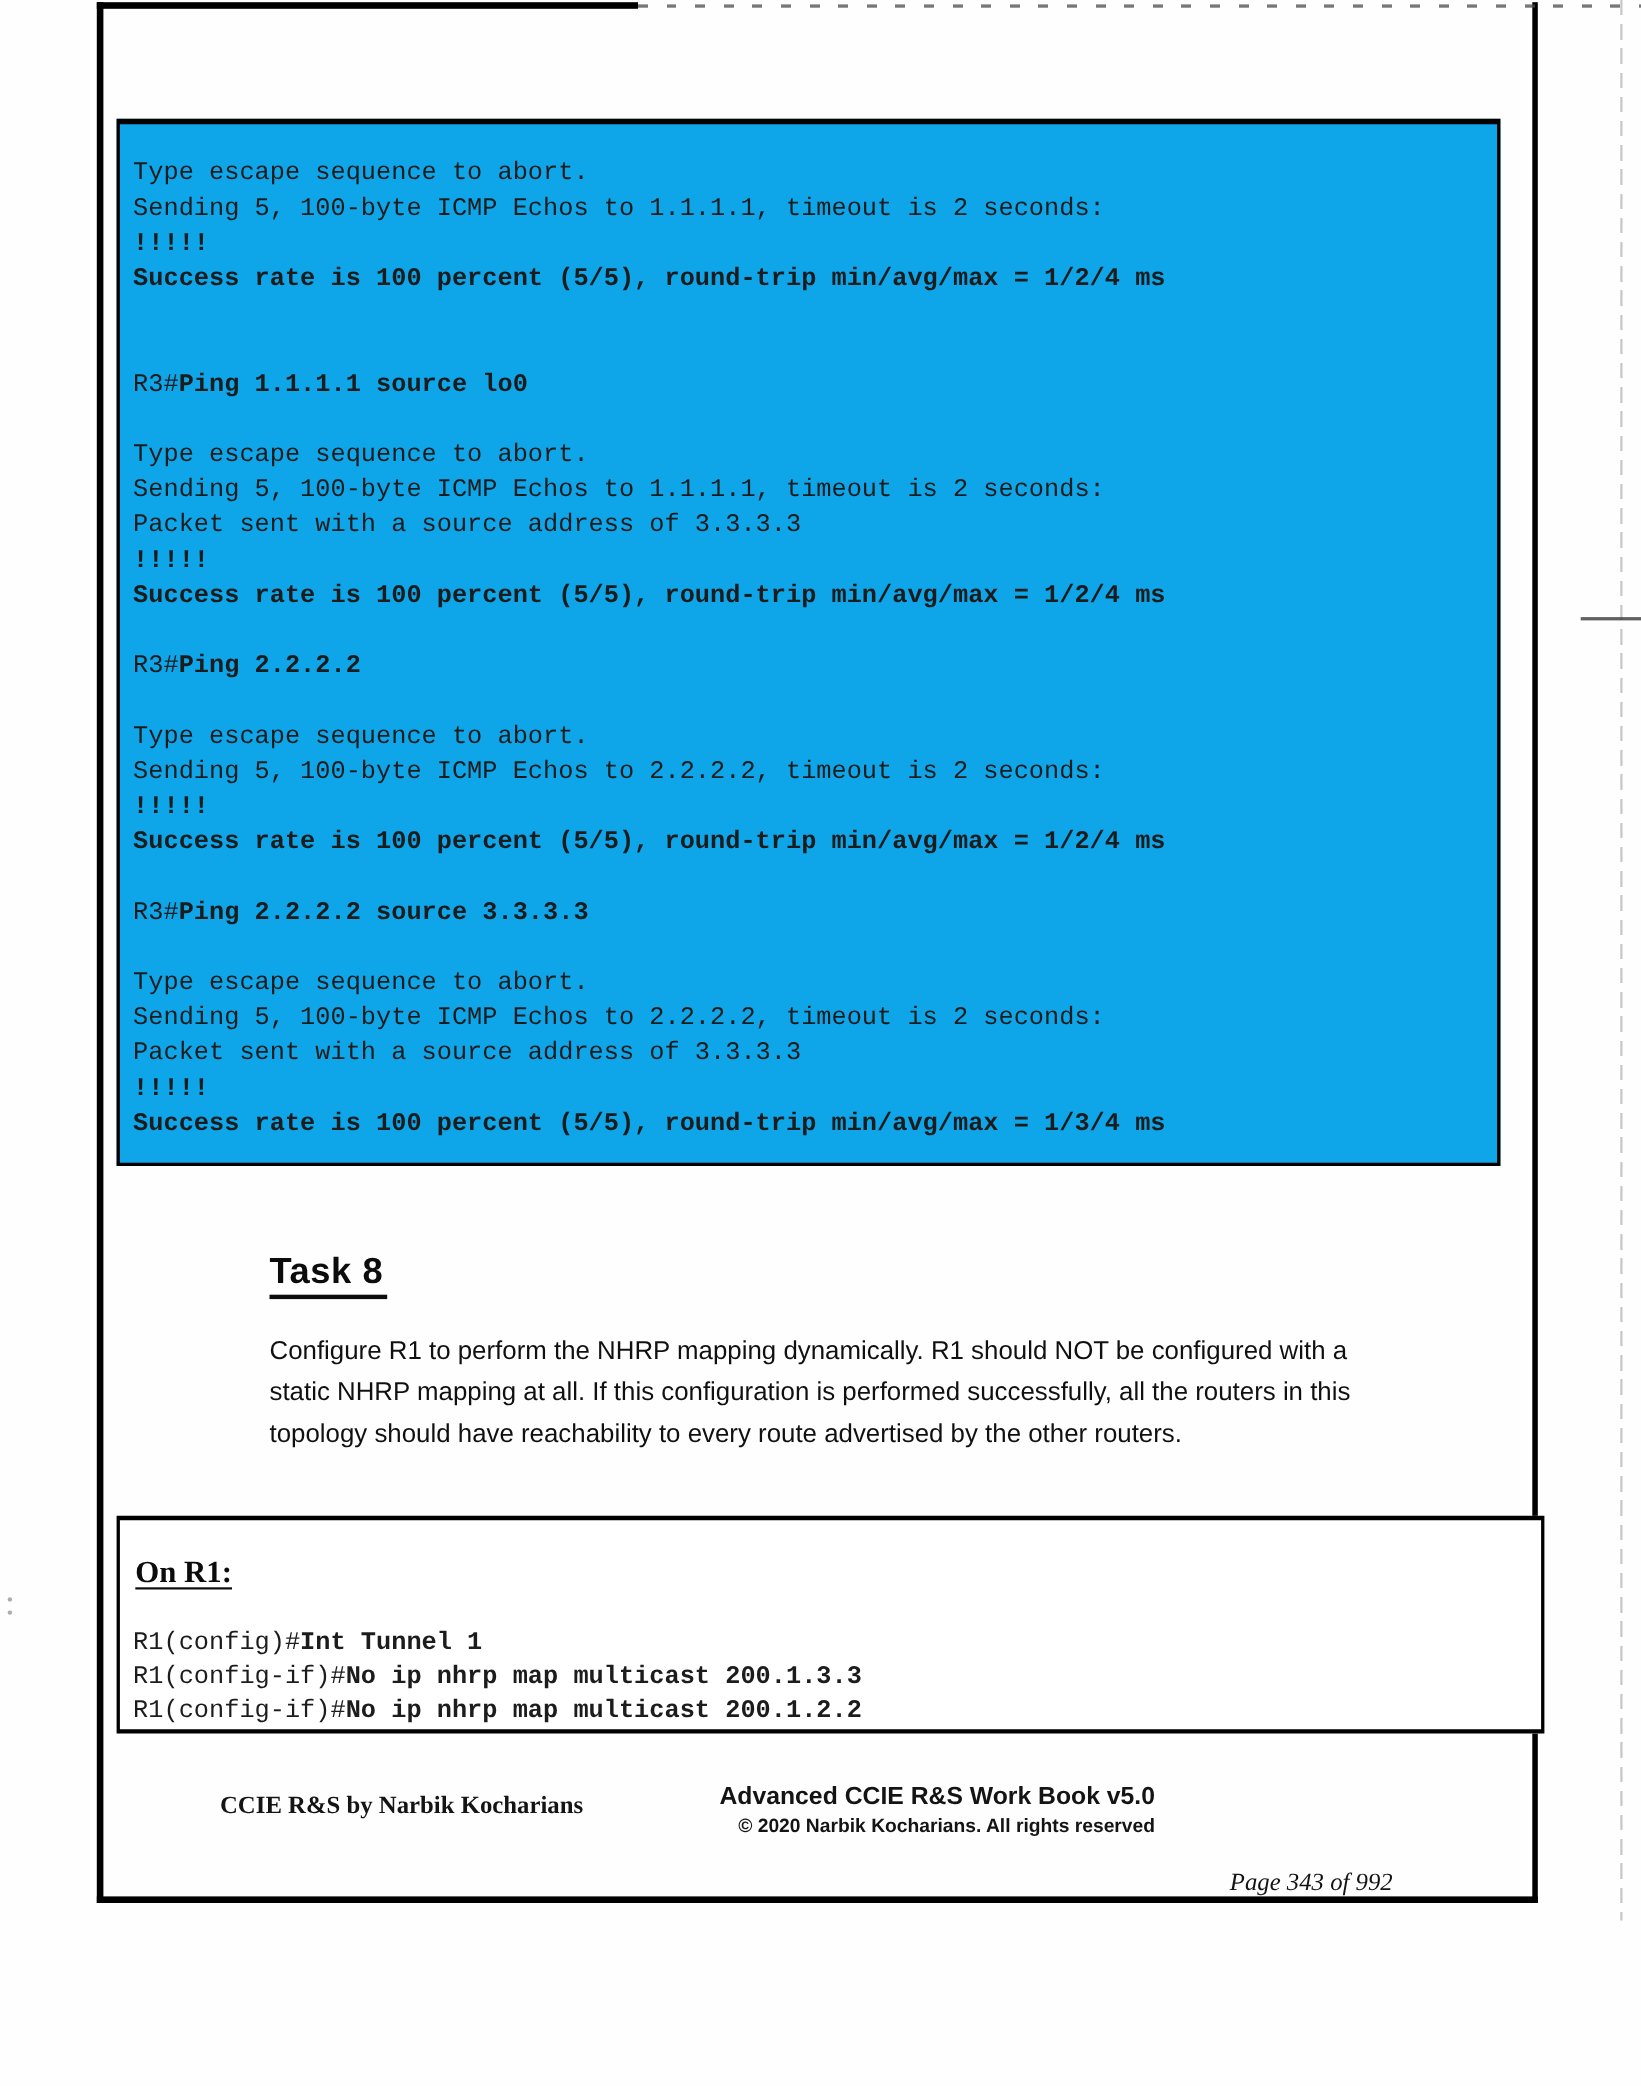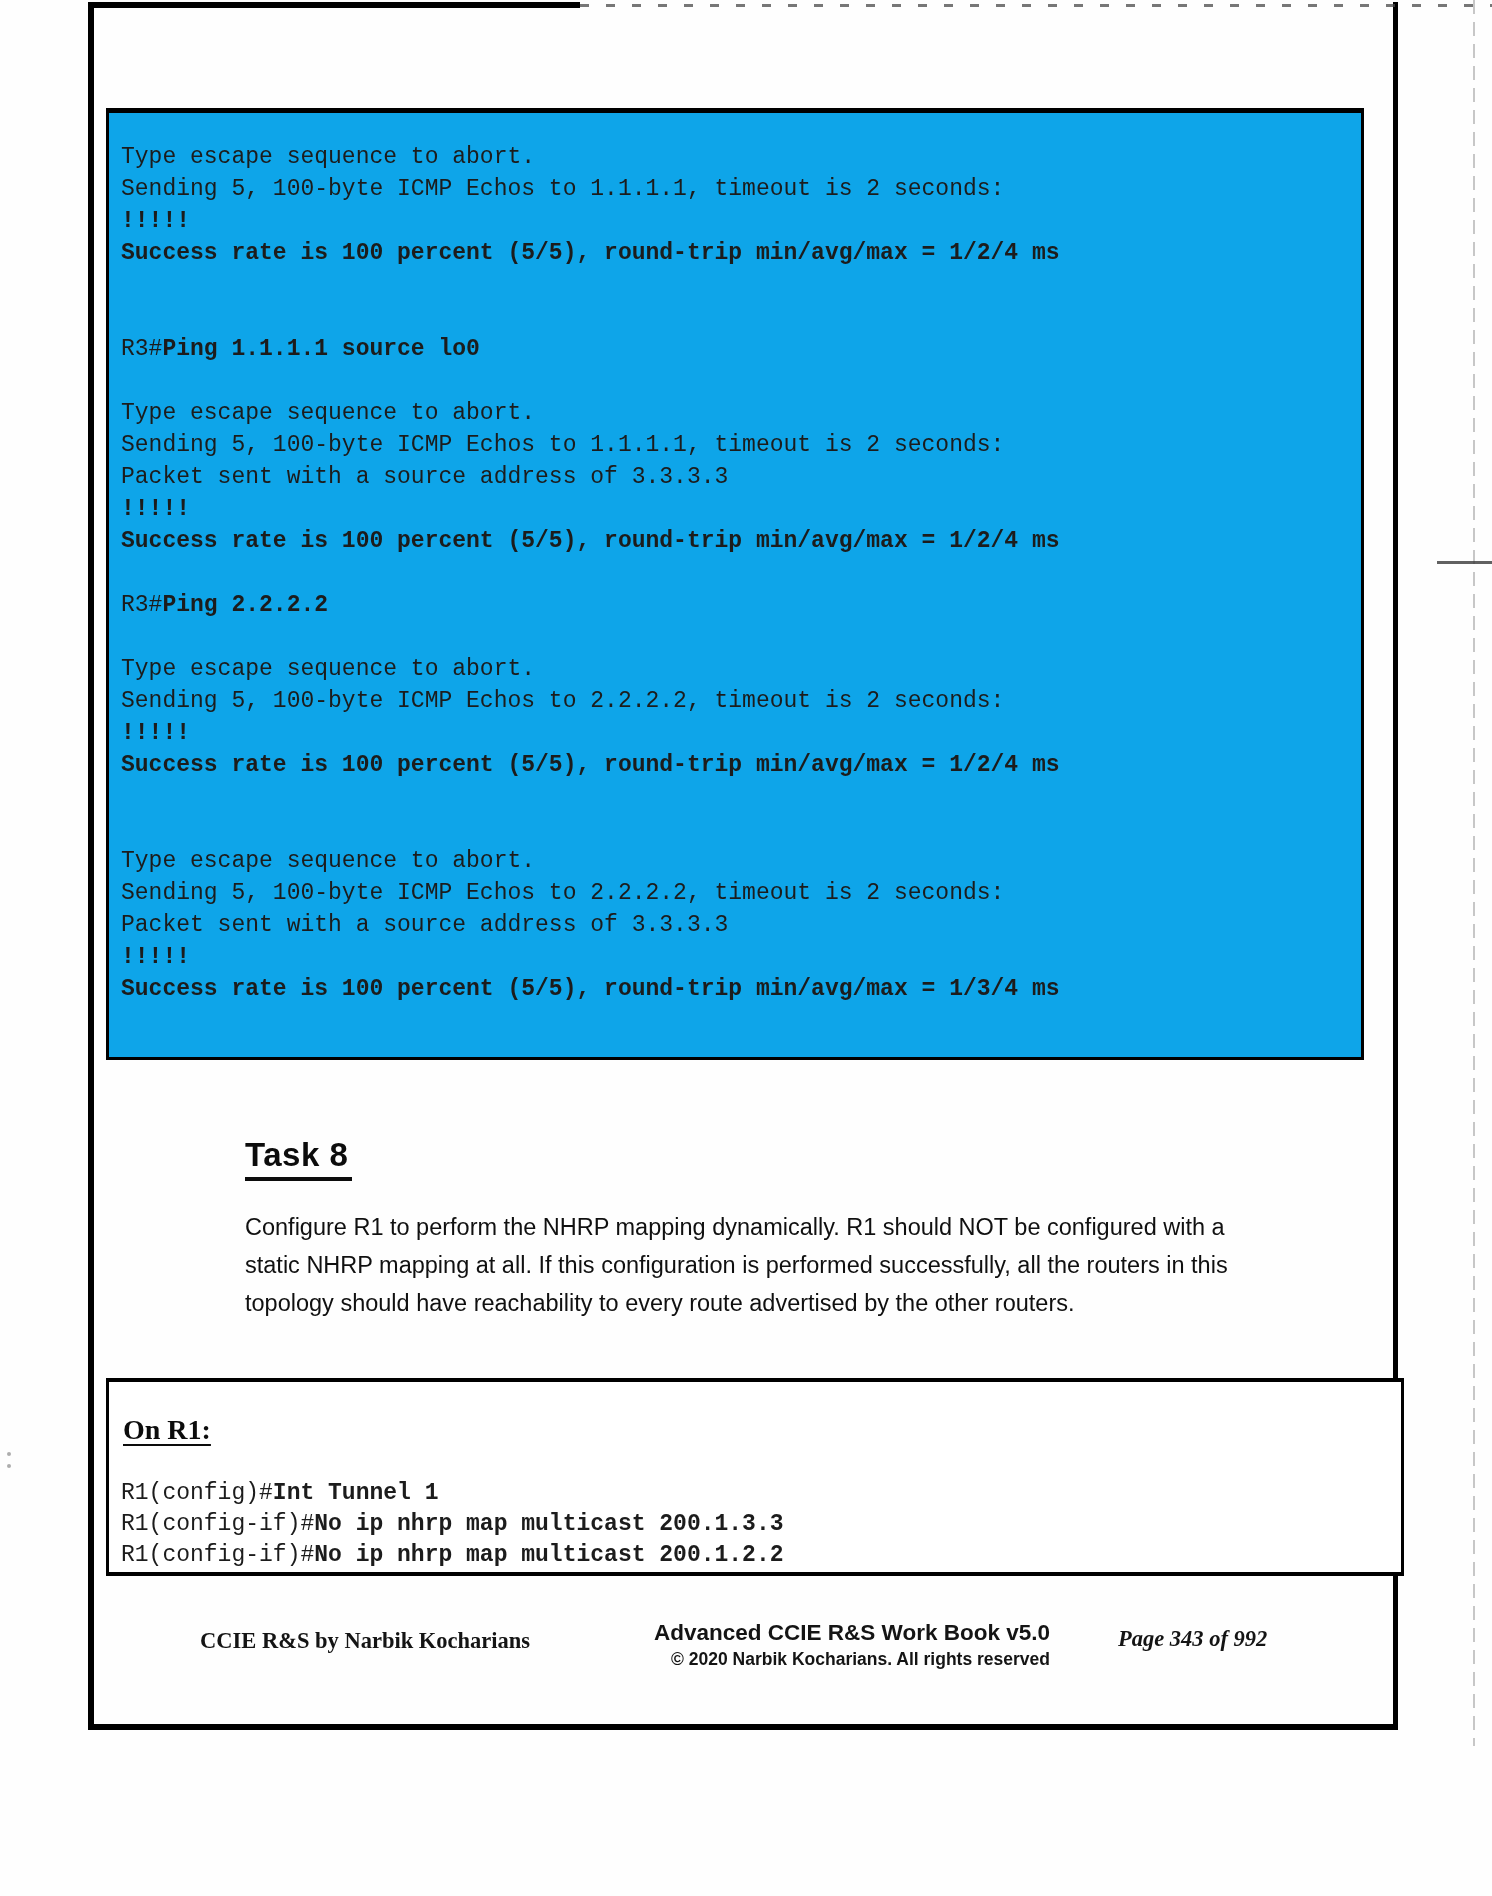--- a/index.html
+++ b/index.html
@@ -95,22 +95,22 @@
     position:absolute;left:200px;top:1628px;
     font-family:"Liberation Serif",serif;font-size:22.5px;font-weight:bold;color:#141414;
   }
   .footer-center{
     position:absolute;left:490px;top:1620px;width:560px;text-align:right;
     font-family:Liberation Sans, sans-serif;color:#141414;
   }
   .footer-center .l1{font-size:22.5px;font-weight:bold;}
   .footer-center .l2{font-size:17.5px;font-weight:bold;margin-top:3px;}
   .footer-right{
-    position:absolute;left:1118px;top:1626px;
-    font-family:"Liberation Serif",serif;font-size:22.5px;font-weight:bold;font-style:italic;color:#141414;
+    position:absolute;left:1118px;top:1698px;
+    font-family:"Liberation Serif",serif;font-size:22.5px;font-weight:normal;font-style:italic;color:#141414;
   }
 </style>
 </head>
 <body>
 
 <div class="page-frame"></div>
 <div class="frame-top-solid"></div>
 <div class="frame-top-dashed"></div>
 <div class="scan-line-right"></div>
 <div class="margin-dash"></div>
@@ -133,20 +133,21 @@
       <div class="tline"><span></span><span class="b">!!!!!</span></div>
       <div class="tline"><span></span><span class="b">Success rate is 100 percent (5/5), round-trip min/avg/max = 1/2/4 ms</span></div>
       <div class="tline"><span></span><span class="b"></span></div>
       <div class="tline"><span>R3#</span><span class="b">Ping 2.2.2.2</span></div>
       <div class="tline"><span></span><span class="b"></span></div>
       <div class="tline"><span>Type escape sequence to abort.</span><span class="b"></span></div>
       <div class="tline"><span>Sending 5, 100-byte ICMP Echos to 2.2.2.2, timeout is 2 seconds:</span><span class="b"></span></div>
       <div class="tline"><span></span><span class="b">!!!!!</span></div>
       <div class="tline"><span></span><span class="b">Success rate is 100 percent (5/5), round-trip min/avg/max = 1/2/4 ms</span></div>
       <div class="tline"><span></span><span class="b"></span></div>
+      <div class="tline"><span>R3#</span><span class="b">Ping 2.2.2.2 source 3.3.3.3</span></div>
       <div class="tline"><span></span><span class="b"></span></div>
       <div class="tline"><span>Type escape sequence to abort.</span><span class="b"></span></div>
       <div class="tline"><span>Sending 5, 100-byte ICMP Echos to 2.2.2.2, timeout is 2 seconds:</span><span class="b"></span></div>
       <div class="tline"><span>Packet sent with a source address of 3.3.3.3</span><span class="b"></span></div>
       <div class="tline"><span></span><span class="b">!!!!!</span></div>
       <div class="tline"><span></span><span class="b">Success rate is 100 percent (5/5), round-trip min/avg/max = 1/3/4 ms</span></div>
     </div>
 </div>
 
 <div class="task-heading">Task 8</div>

